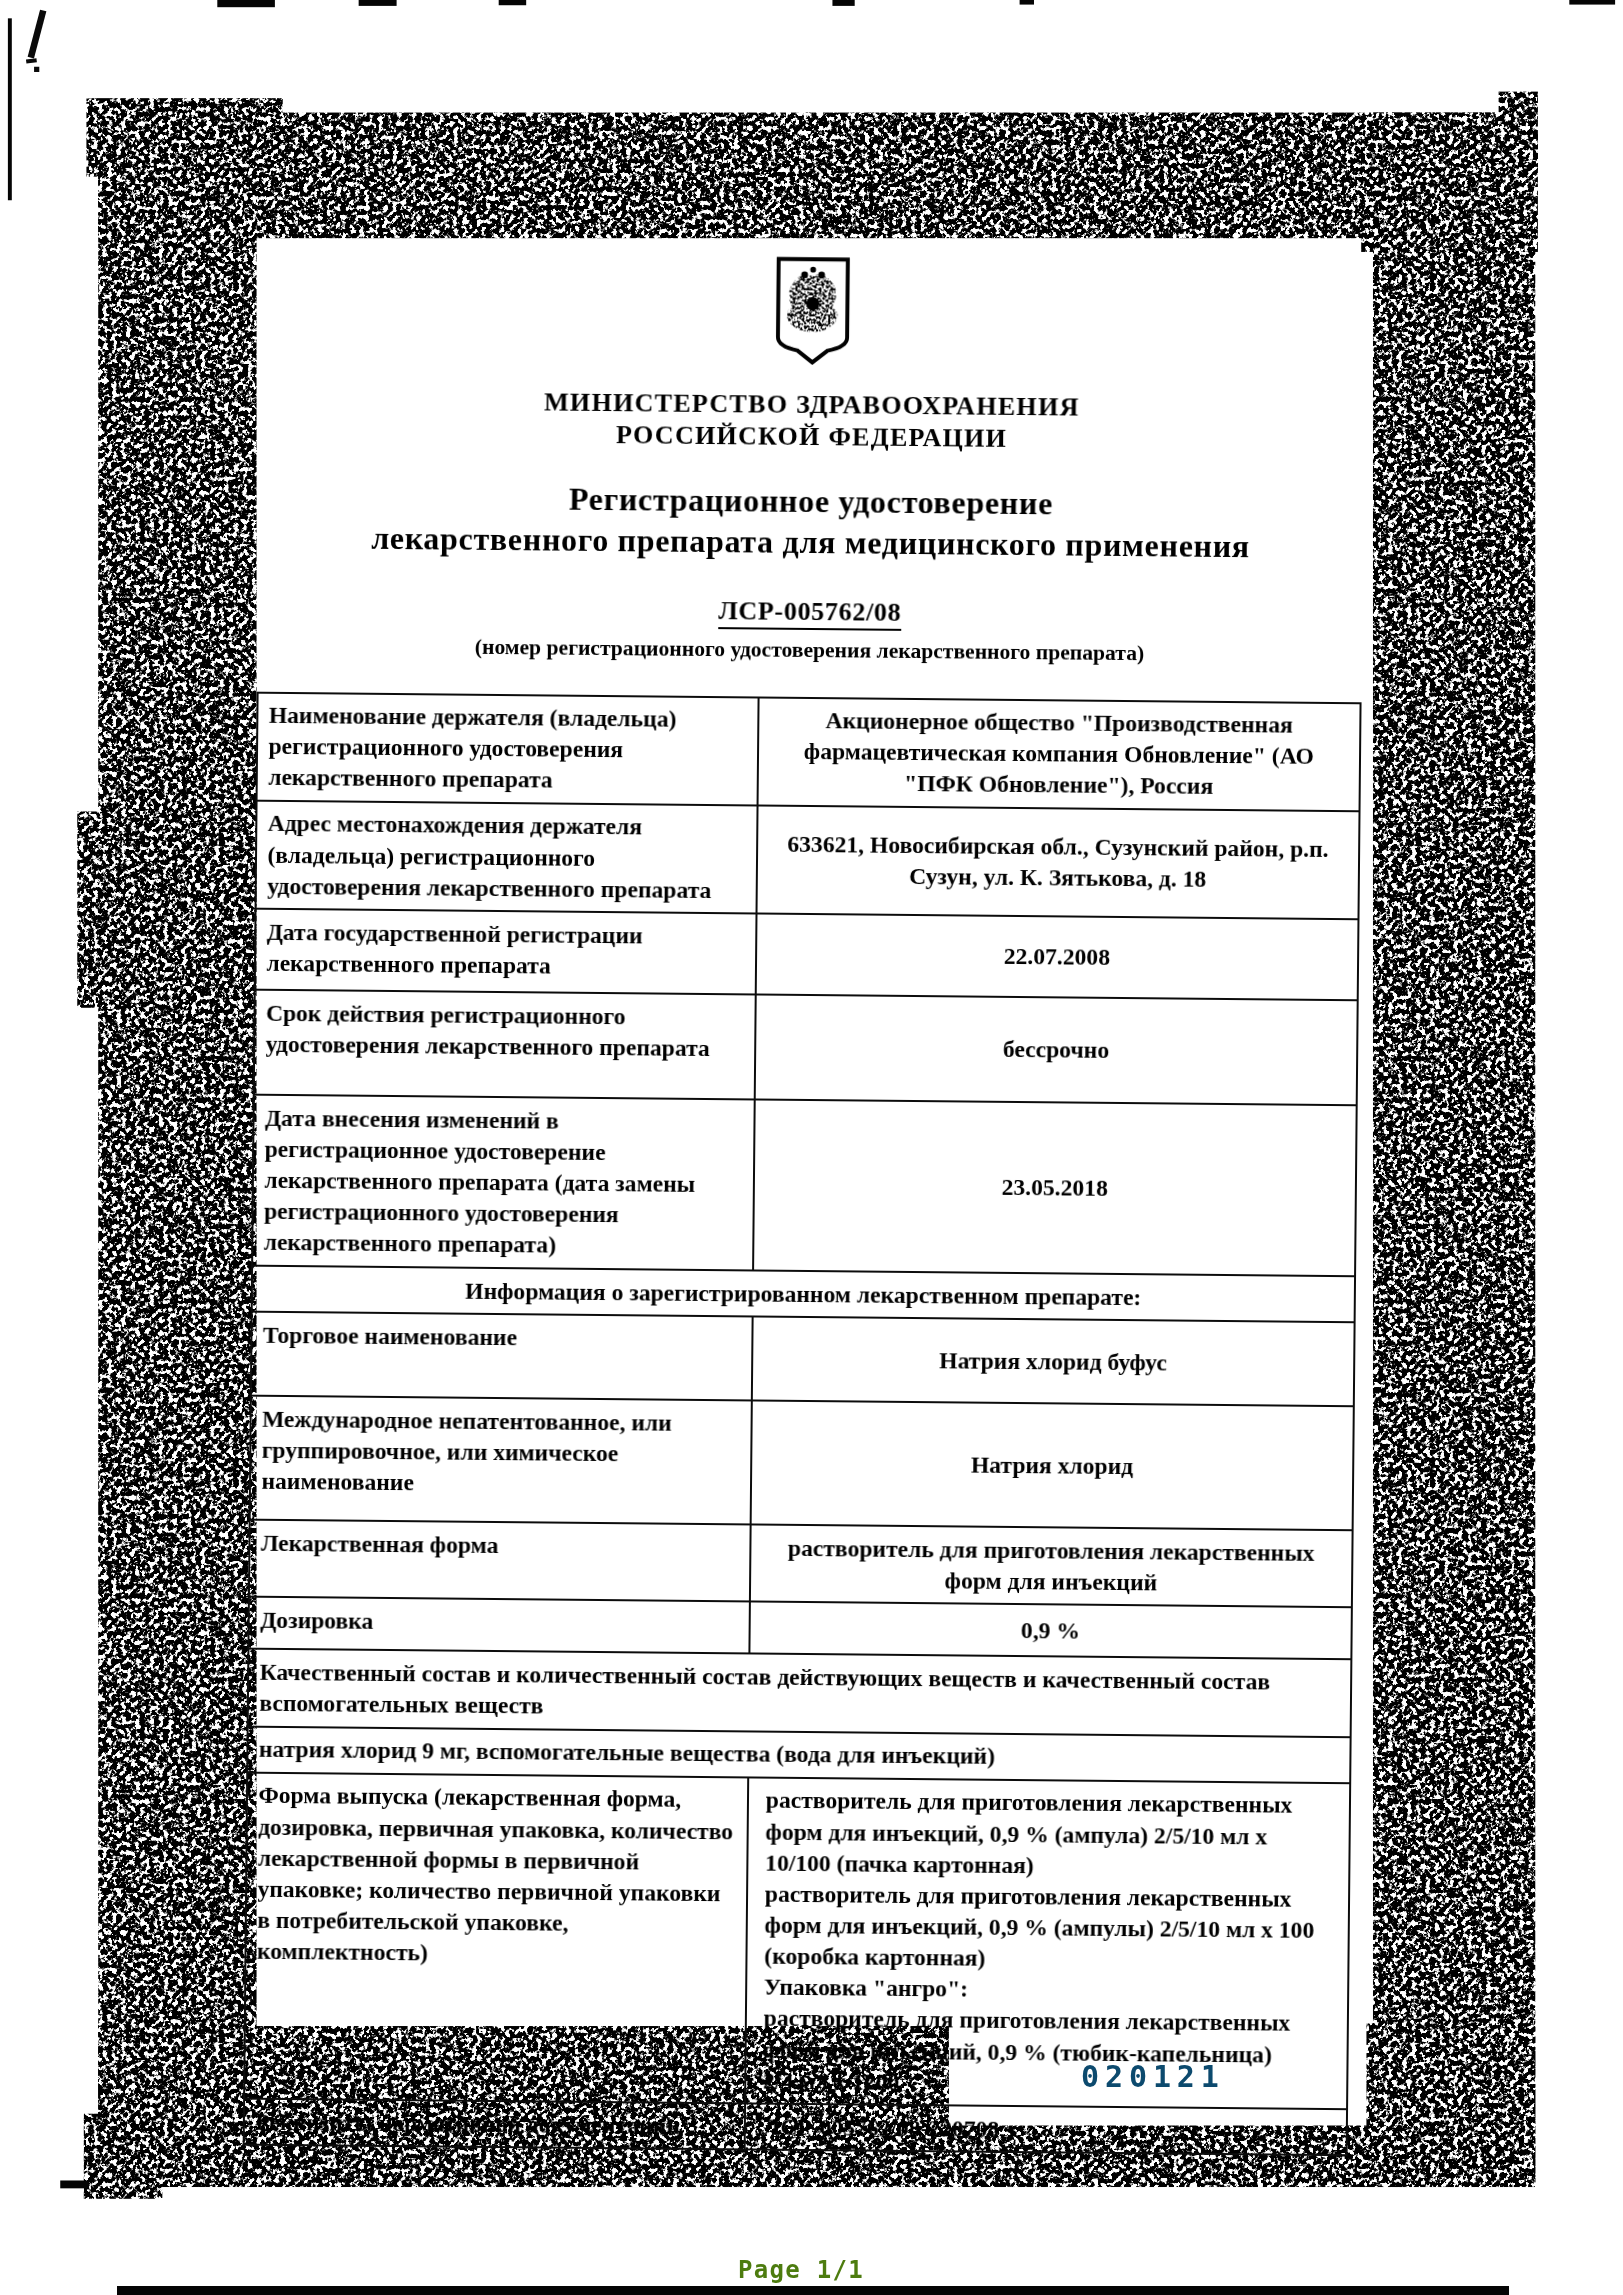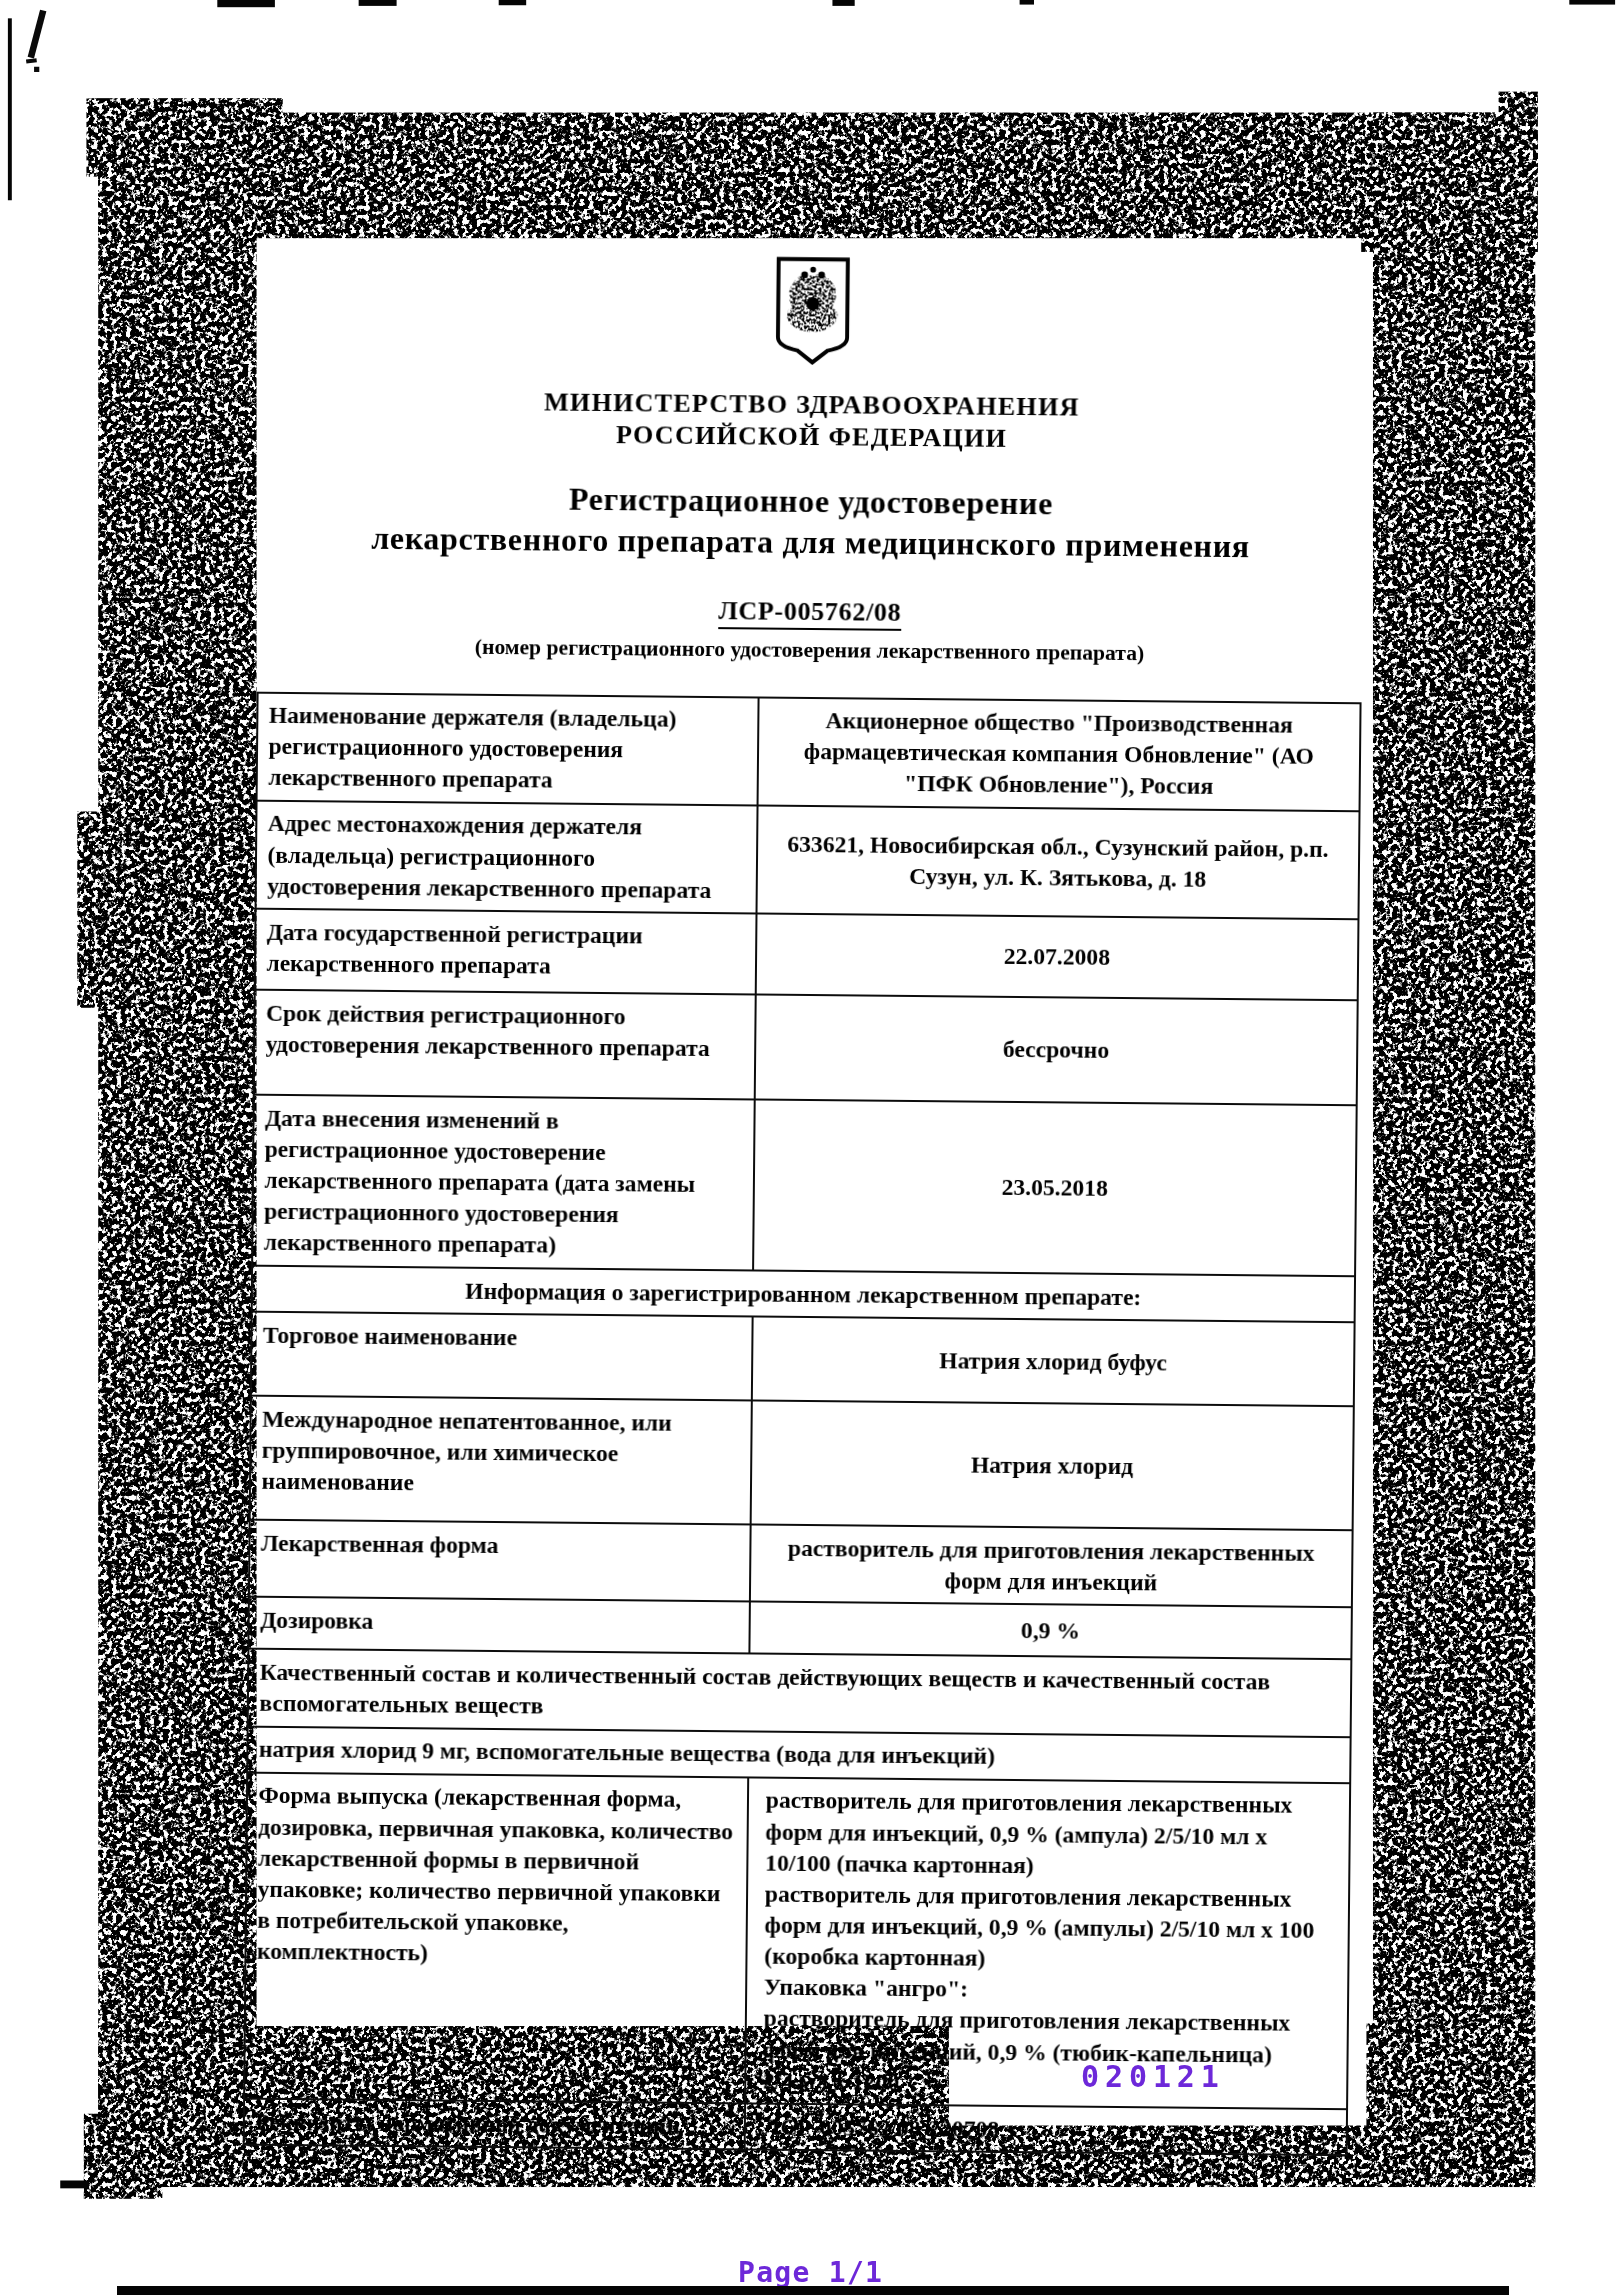--- a/index.html
+++ b/index.html
@@ -60,27 +60,27 @@
   .row.r10 { min-height: 52px;  }
   .row.r11 { min-height: 73px; }
   .row.r12 { min-height: 46px;  }
   .row.r13 { min-height: 162px; }
   .row.r14 { min-height: 37px;  }
 
   
   .stamp-number {
     position: absolute; left: 1081px; top: 2059px; z-index: 3;
     font-family: "DejaVu Sans Mono", monospace;
-    font-size: 30px; font-weight: 700; letter-spacing: 5.9px; color: #6d28d9;
+    font-size: 30px; font-weight: 700; letter-spacing: 5.9px; color: #0c4a6e;
     filter: blur(0.2px);
   }
   .page-footer {
     position: absolute; left: 738px; top: 2256px; z-index: 3;
     font-family: "DejaVu Sans Mono", monospace;
-    font-size: 28px; font-weight: 700; letter-spacing: 1.3px; color: #6d28d9;
+    font-size: 24px; font-weight: 700; letter-spacing: 1.3px; color: #4d7c0f;
   }
   .bottom-bar {
     position: absolute; left: 117px; top: 2286px; width: 1392px; height: 9.8px;
     background: #050505; z-index: 4;
   }
 </style>
 </head>
 <body>
 
 <svg class="decor-layer" width="1623" height="2295" viewBox="0 0 2480 3507" xmlns="http://www.w3.org/2000/svg">

